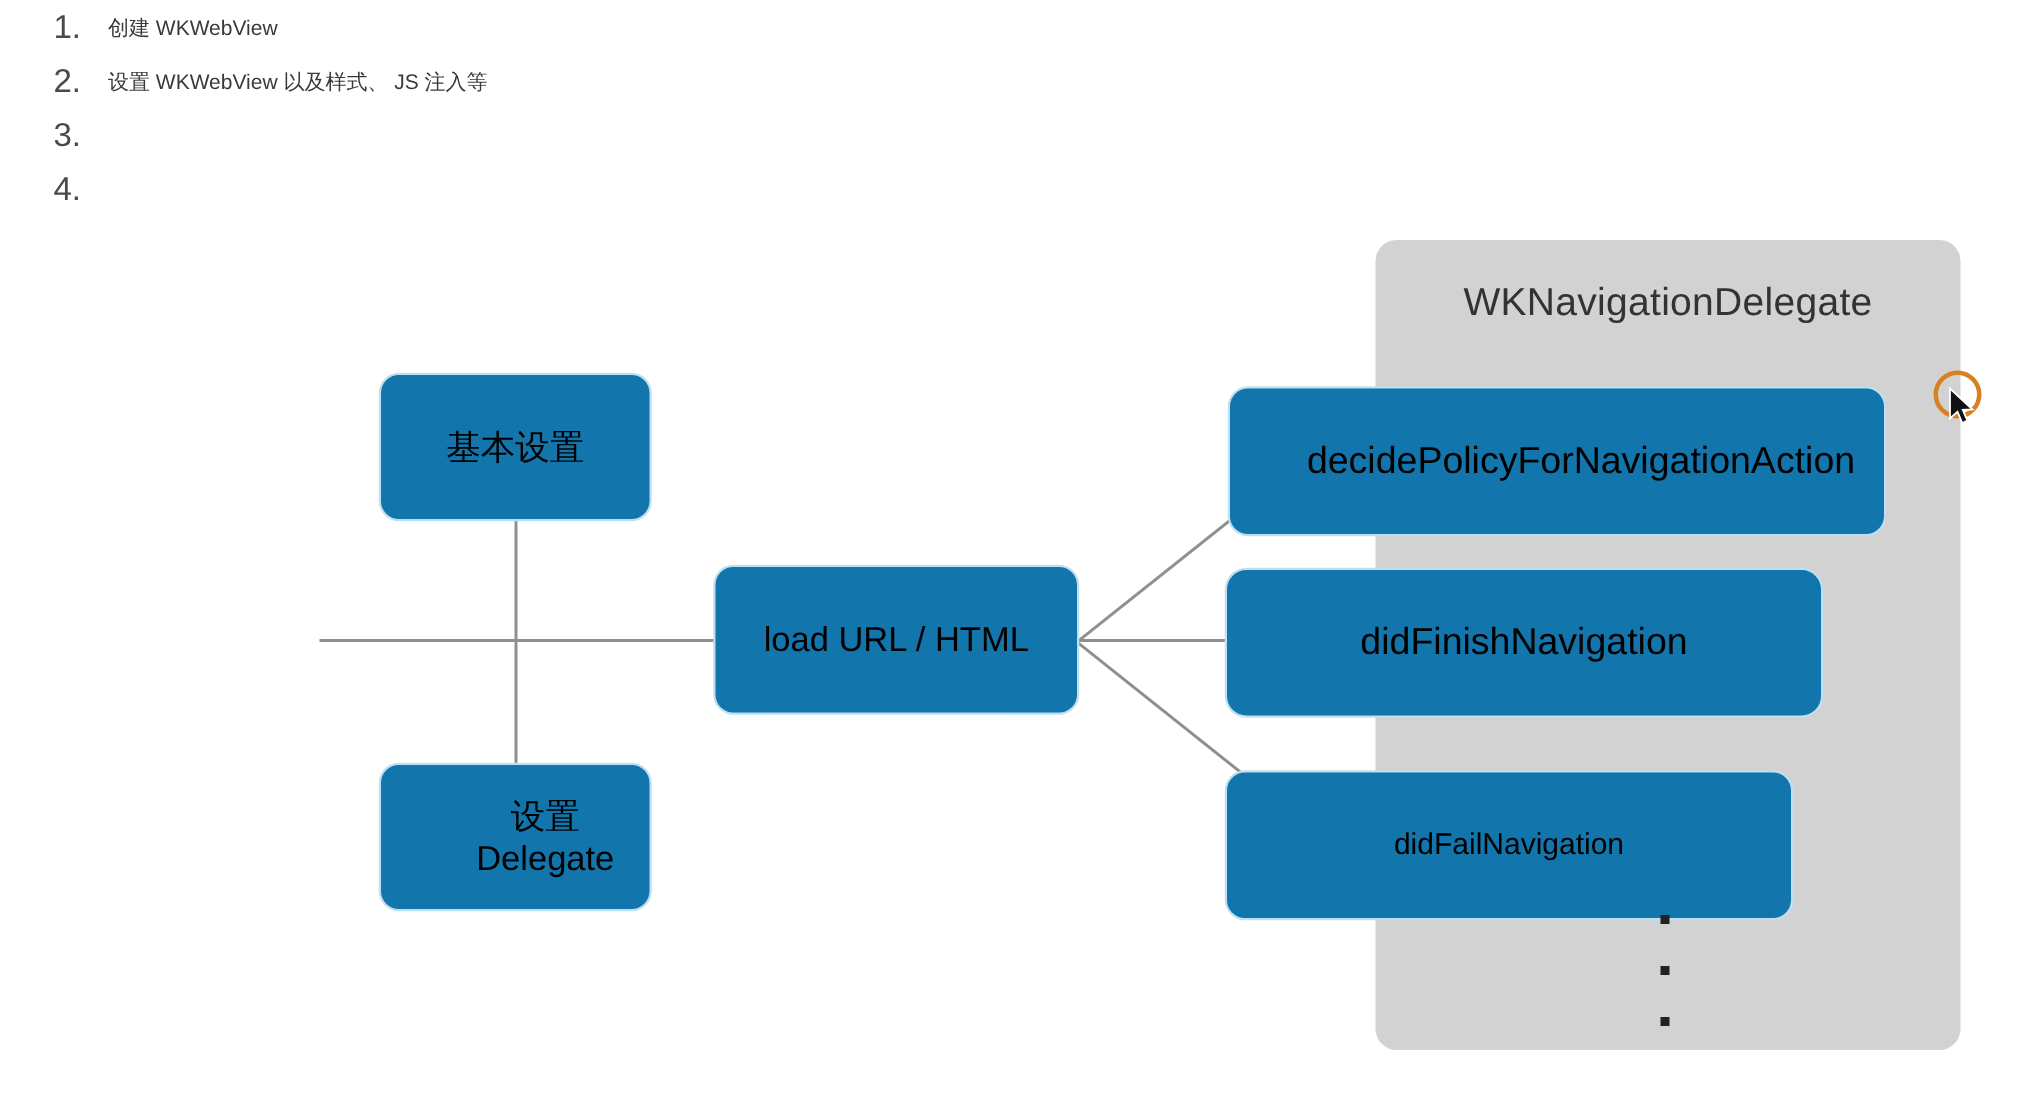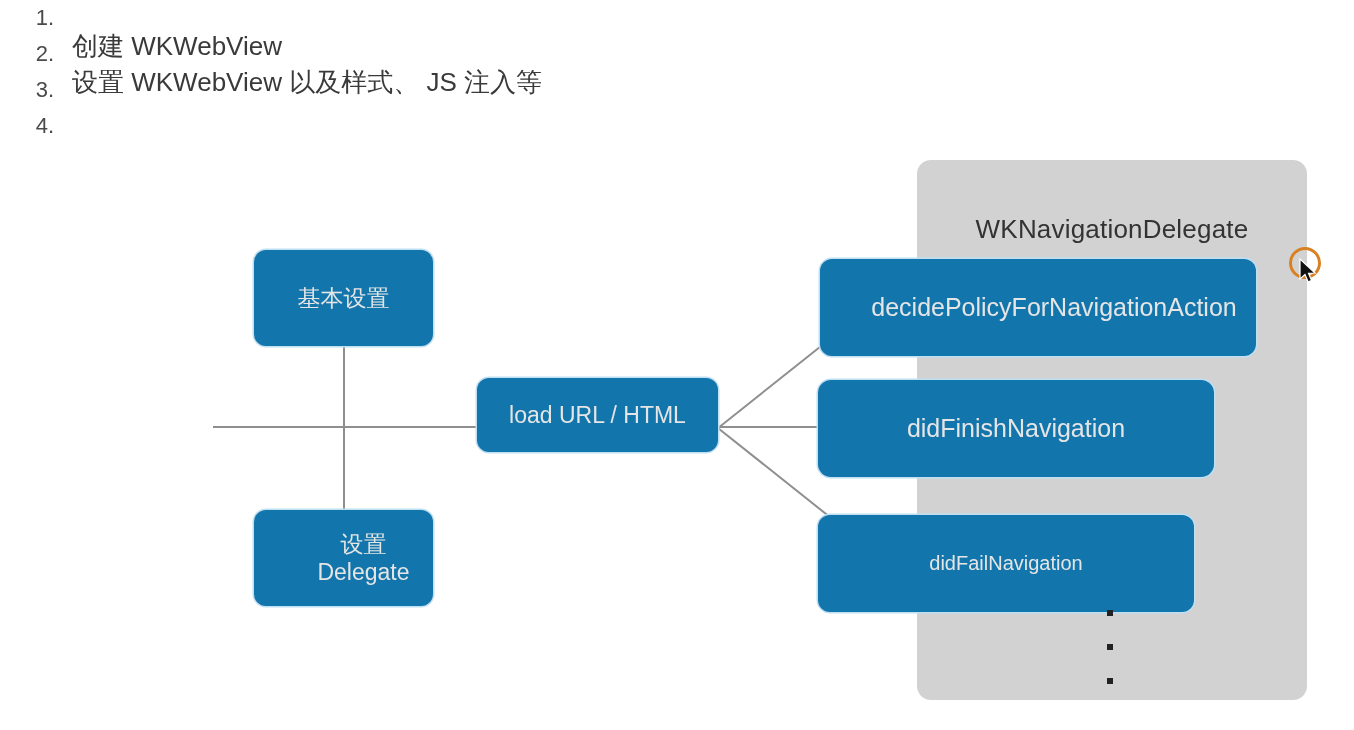--- a/index.html
+++ b/index.html
@@ -40,22 +40,21 @@
     width: 26px;
     text-align: right;
     color: #4a4a4a;
     font-size: 22px;
   }
   .step-text {
     position: absolute;
     left: 72px;
     top: 0;
     color: #3a3a3a;
-    font-size: 26px;
-    margin-top: 28px;
+    font-size: 14px;
   }
 
   
   #diagram {
     position: absolute;
     left: 0;
     top: 0;
     width: 1354px;
     height: 730px;
   }
@@ -66,29 +65,28 @@
     border-radius: 14px;
   }
   .panel-title {
     position: absolute;
     width: 100%;
     text-align: center;
     top: 26px;
     font-size: 26px;
     color: #333333;
     letter-spacing: 0.2px;
-    margin-top: 28px;
   }
 
   .node {
     position: absolute;
     background: #1275ac;
     border-radius: 12px;
     box-shadow: 0 0 0 1.5px #bfdff2;
-    color: #e5e5e5;
+    color: #000000;
     display: flex;
     align-items: center;
     justify-content: center;
     text-align: center;
     line-height: 1.22;
     font-size: 23px;
     box-sizing: border-box;
   }
   .node .ntext { display: block; }
 
@@ -166,21 +164,21 @@
     <span class="ntext">基本设置</span>
   </div>
 
   <div class="node" style="left:254px; top:510px; width:179px; height:96px;padding-left:40px;">
     <div>
       <span class="ntext">设置</span>
       <span class="ntext">Delegate</span>
     </div>
   </div>
 
-  <div class="node" style="left:477px; top:378px; width:241px; height:74px;">
+  <div class="node" style="left:477px; top:378px; width:241px; height:97px;">
     <span class="ntext">load URL / HTML</span>
   </div>
 
   <div class="node" style="left:820px; top:259px; width:436px; height:97px; font-size:25px;padding-left:32px;">
     <span class="ntext">decidePolicyForNavigationAction</span>
   </div>
 
   <div class="node" style="left:818px; top:380px; width:396px; height:97px; font-size:25px;border-radius:13px;">
     <span class="ntext">didFinishNavigation</span>
   </div>

